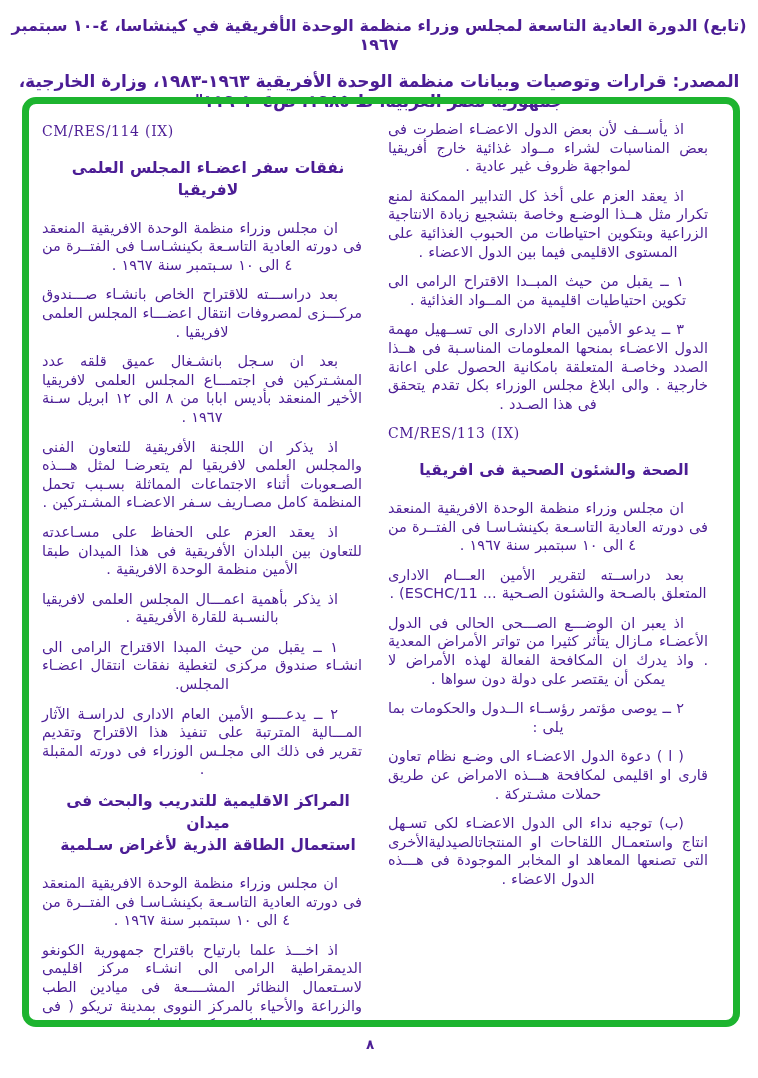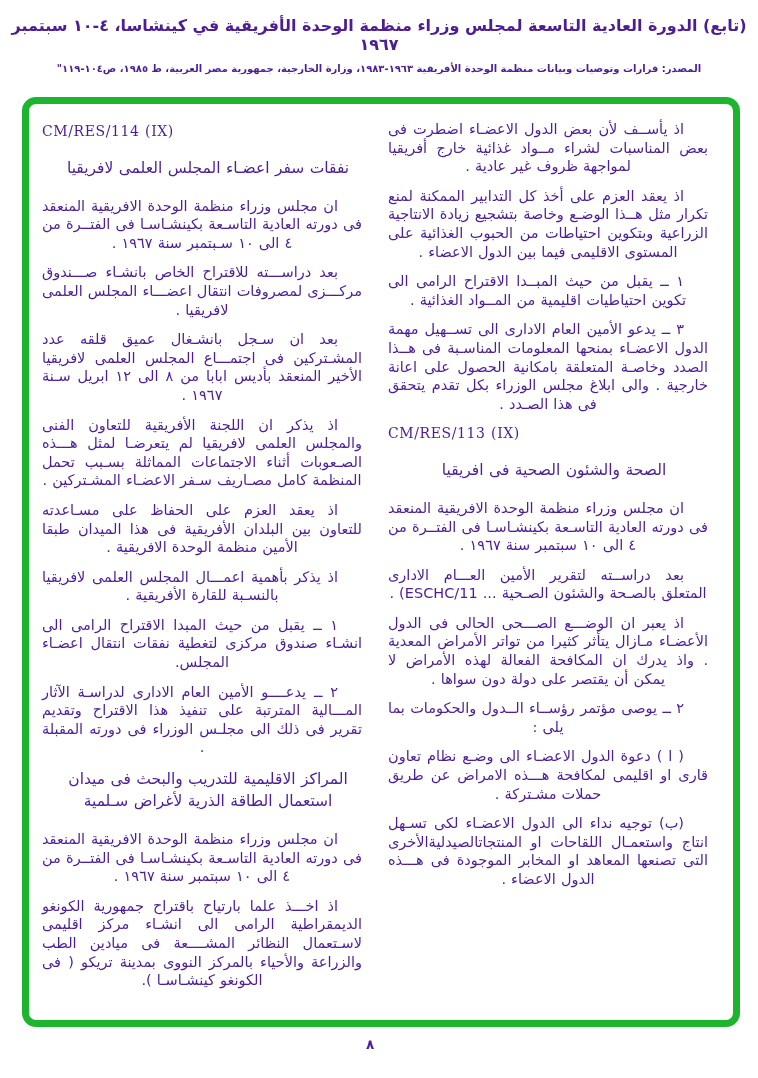--- a/index.html
+++ b/index.html
@@ -1,32 +1,32 @@
 <!DOCTYPE html>
 <html lang="ar"><head>
 <meta charset="utf-8">
 <style>
   html,body{margin:0;padding:0;background:#ffffff;}
   .page{position:relative;width:758px;height:1078px;background:#ffffff;overflow:hidden;
         font-family:"DejaVu Sans",sans-serif;color:#4c1d95;padding-left:44px;}
   .header{position:absolute;top:16px;left:0;width:758px;text-align:center;direction:rtl;}
   .header-line1{font-size:16px;font-weight:bold;letter-spacing:0.2px;}
-  .header-line2{font-size:10px;font-weight:bold;margin-top:9px;}
+  .header-line2{font-size:17px;font-weight:bold;margin-top:17px;}
   .frame{position:absolute;left:22px;top:97px;width:718px;height:930px;box-sizing:border-box;
          border:7px solid #1db42f;border-radius:14px;padding:16px 13px 0 13px;overflow:hidden;}
   .cols{display:flex;flex-direction:row;gap:14px;direction:rtl;height:100%;}
   .col{width:calc(50% - 7px);direction:rtl;}
   .para{font-size:14.5px;line-height:18.6px;margin:0 12px 11px 0;text-align:justify;
         text-align-last:center;text-indent:24px;word-spacing:0.5px;}
   .para.body{direction:rtl;}
   .para.code{direction:ltr;text-align:left;text-align-last:left;text-indent:0;
              font-family:"DejaVu Serif",serif;font-size:14px;letter-spacing:0.6px;
              margin:8px 0 16px 0;}
   .col > .para.code:first-child{margin-top:2px;}
-  .para.heading{font-weight:normal;text-align:center;text-align-last:center;text-indent:0;
+  .para.heading{font-weight:bold;text-align:center;text-align-last:center;text-indent:0;
                 font-size:15.5px;line-height:22px;margin:0 0 18px 0;white-space:pre-line;}
   .pagenum{position:absolute;top:1036px;left:0;width:740px;text-align:center;
            font-size:13.5px;font-weight:bold;}
 </style>
 </head>
 <body>
 
 <div class="page">
 
   <div class="header">

